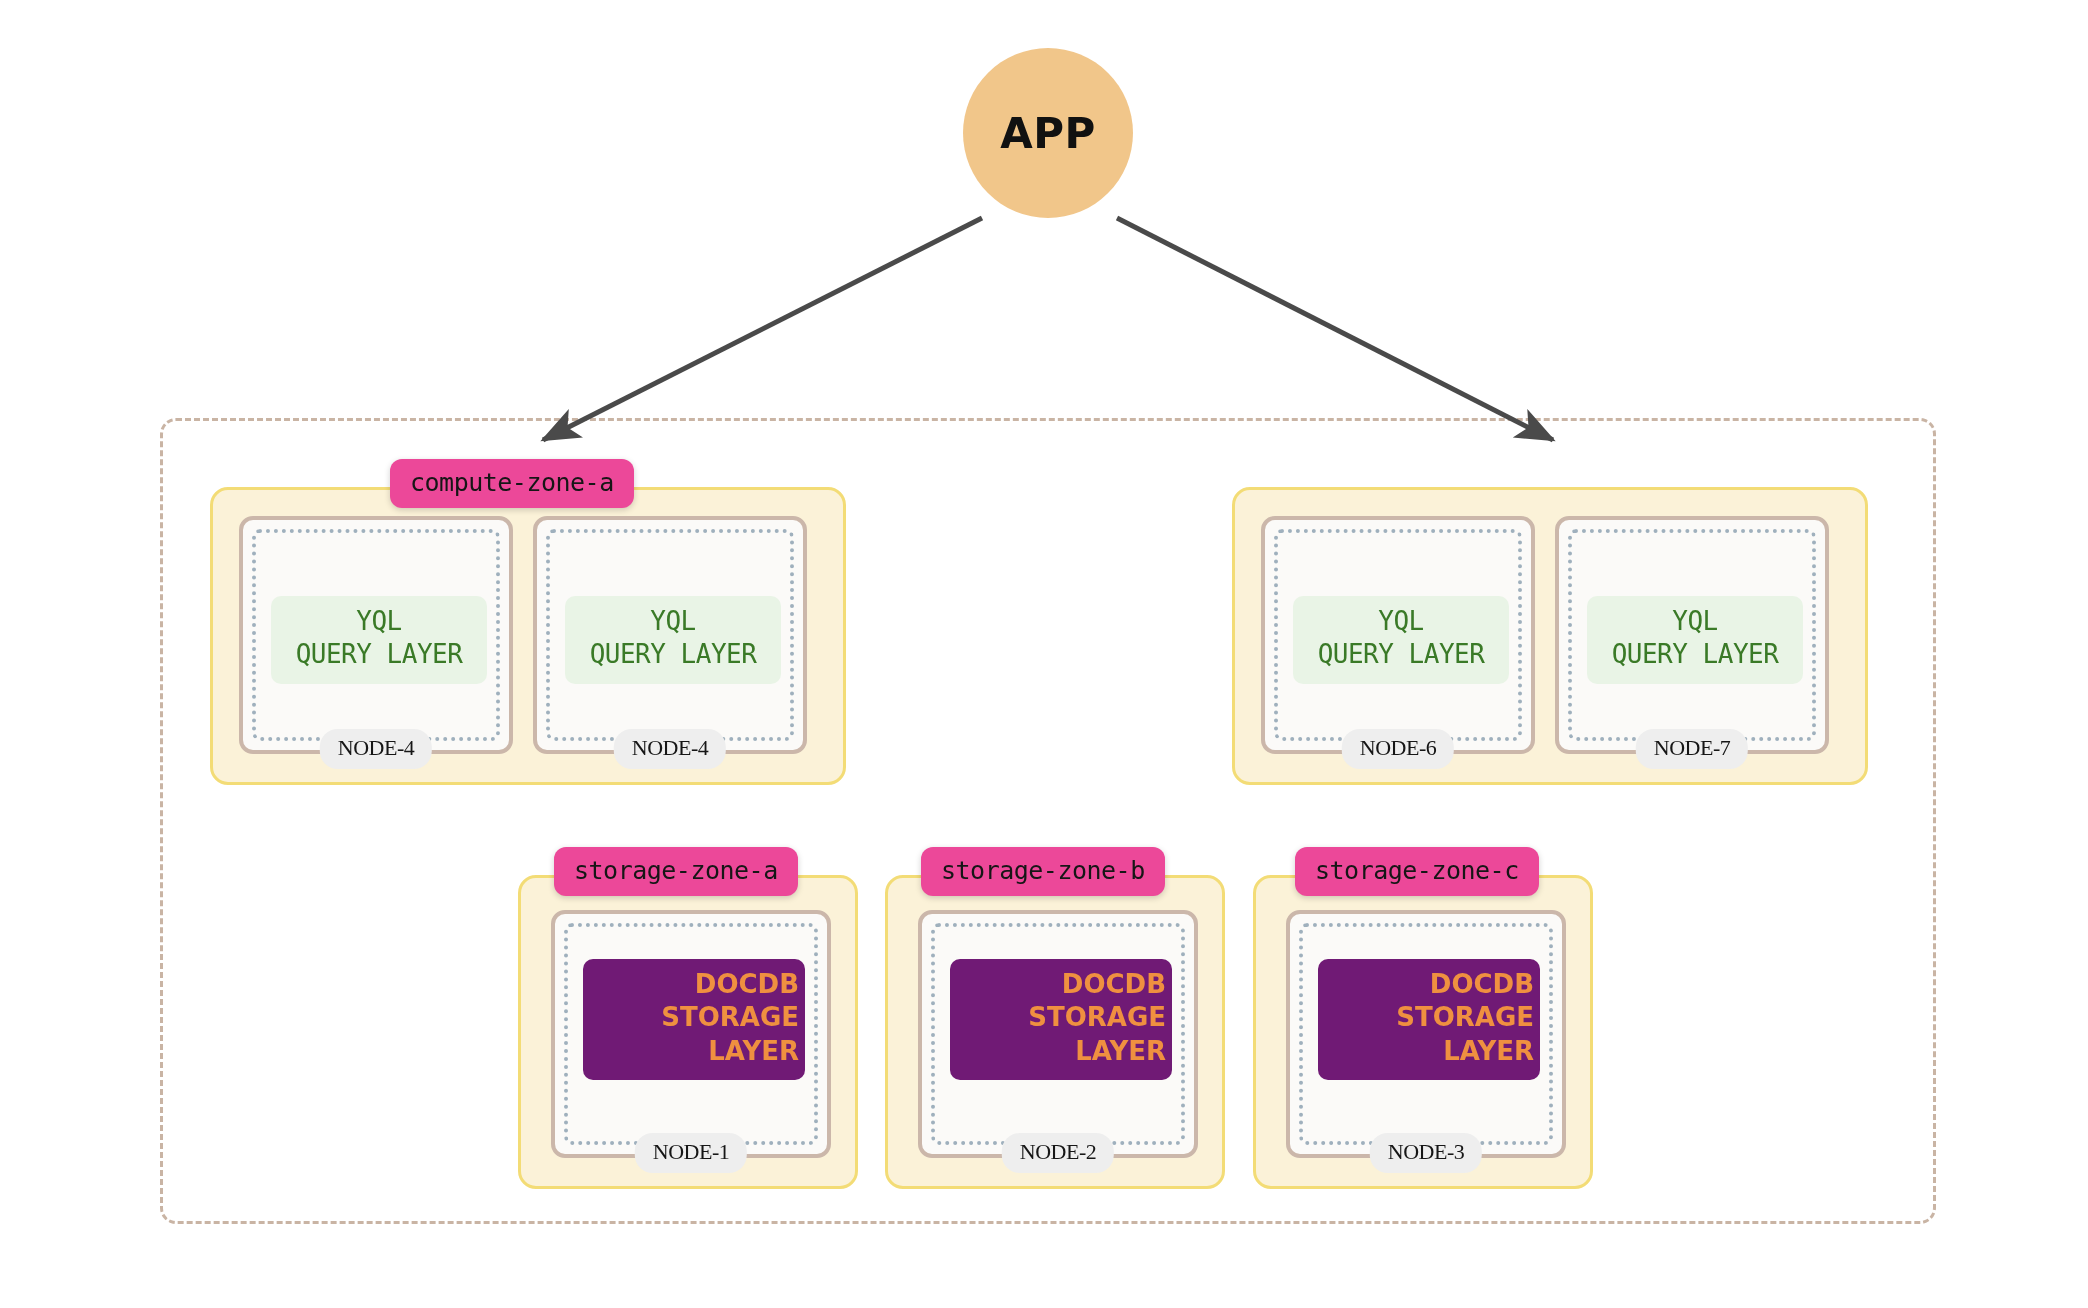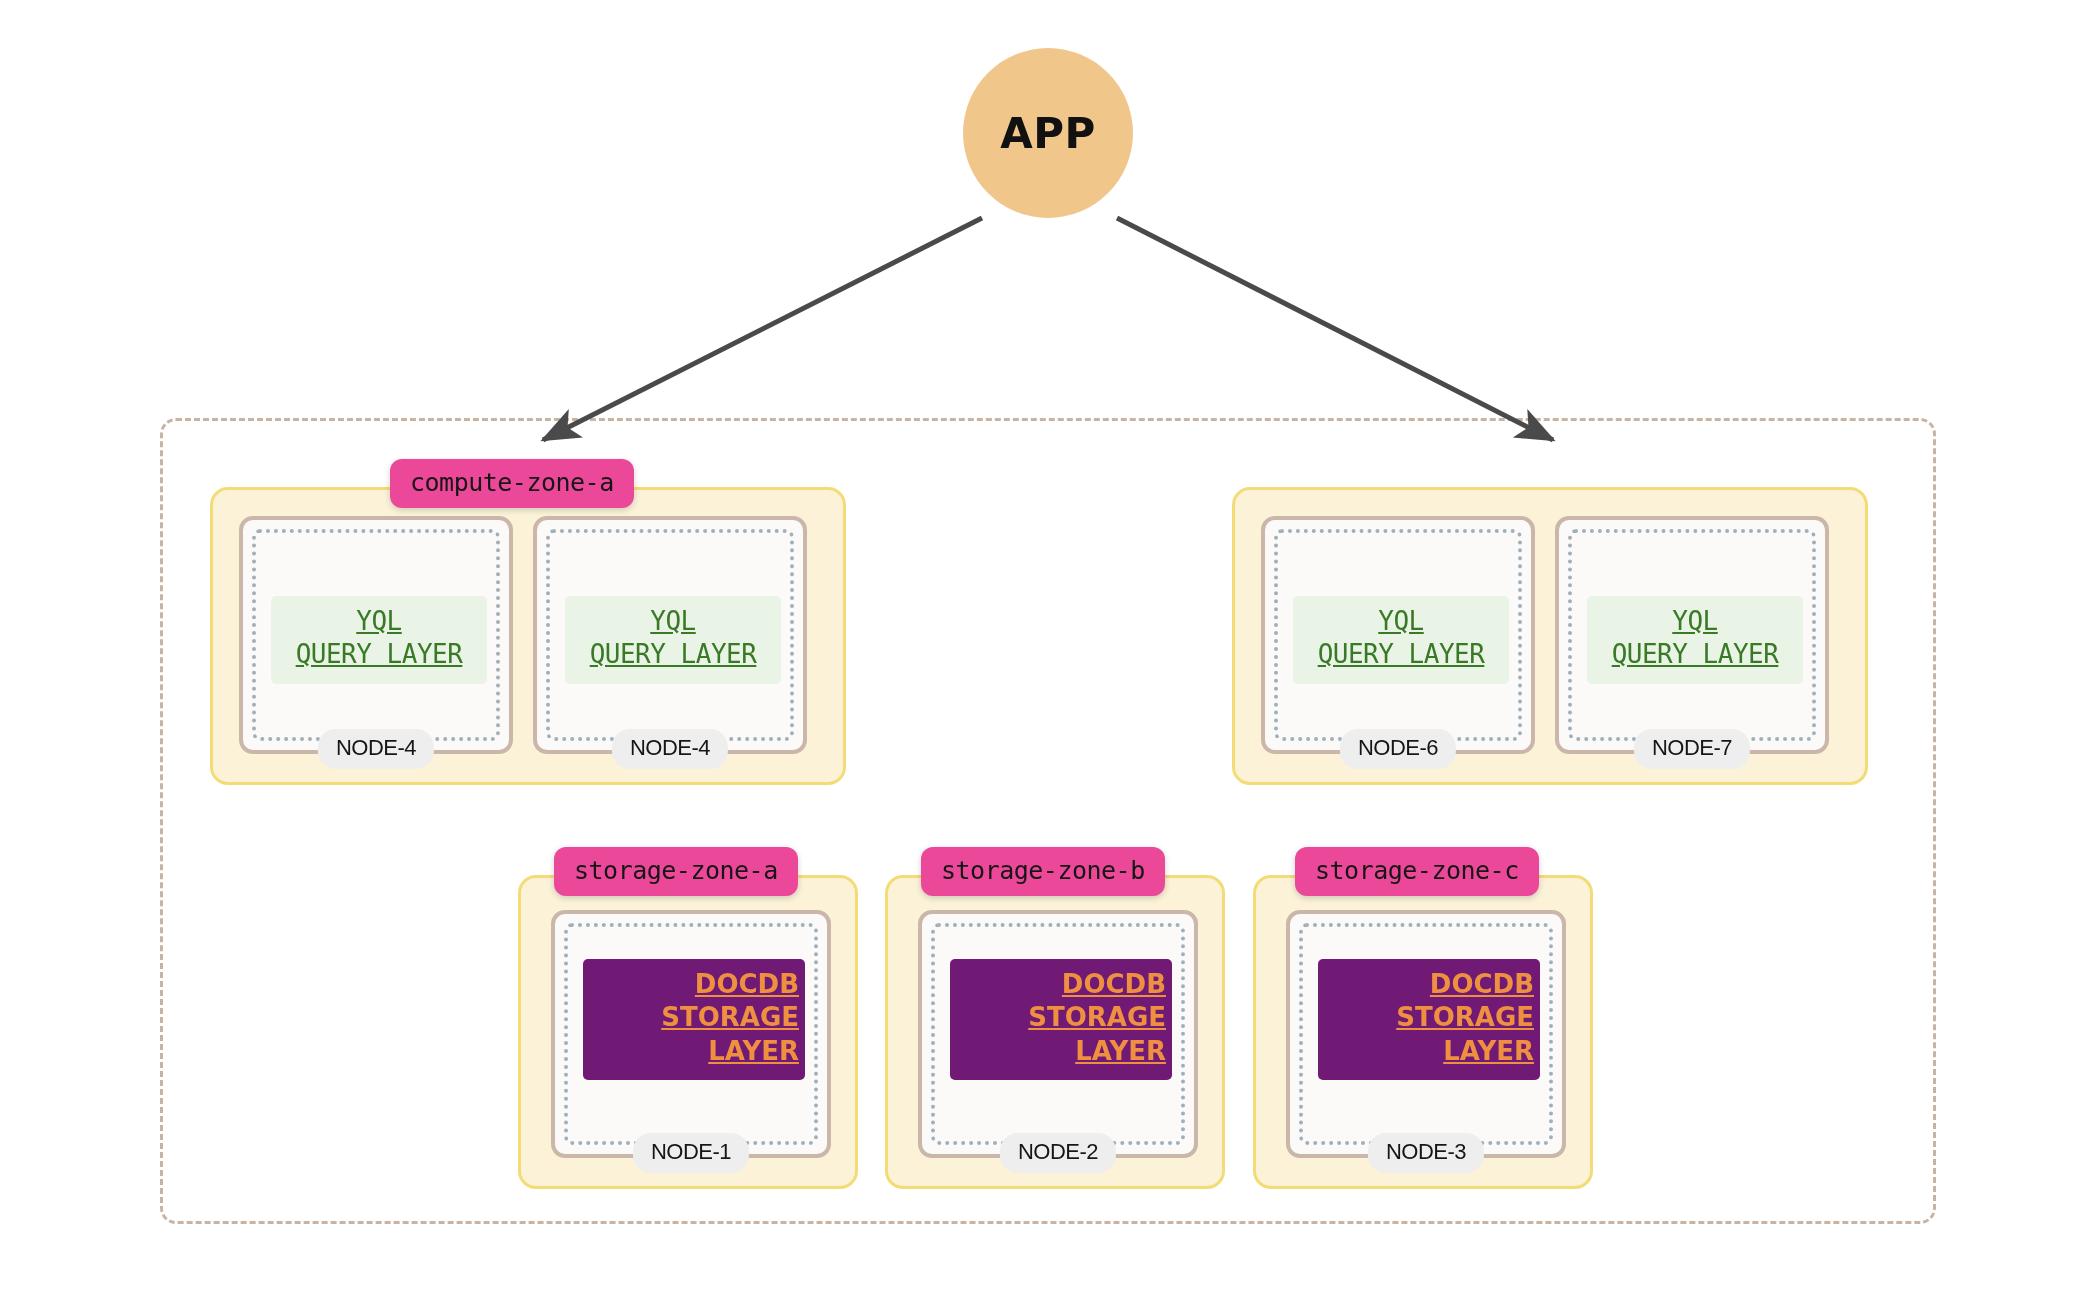--- a/index.html
+++ b/index.html
@@ -103,40 +103,39 @@
     box-sizing: border-box;
   }
   .node-pill {
     position: absolute;
     bottom: -19px;
     left: 50%;
     transform: translateX(-50%);
     background: #eeeeee;
     border-radius: 18px;
     padding: 6px 18px 8px 18px;
-    font-family: Liberation Sans, sans-serif;
+    font-family: Liberation Serif, serif;
     font-size: 22px;
     color: #161616;
     white-space: nowrap;
     z-index: 8;
     letter-spacing: -0.5px;
   }
 
   
   .layer {
     position: absolute;
     left: 28px;
     right: 22px;
-    border-radius: 5px;
+    border-radius: 10px;
     text-align: center;
     padding: 9px 6px 12px 6px;
     line-height: 1.28;
     z-index: 5;
     box-sizing: border-box;
-    text-decoration: underline;
   }
   .layer-yql {
     background: #e9f4e6;
     color: #3a7a27;
     font-family: "DejaVu Sans Mono", monospace;
     font-size: 26px;
     top: 76px;
     letter-spacing: -0.5px;
   }
   .layer-docdb {

